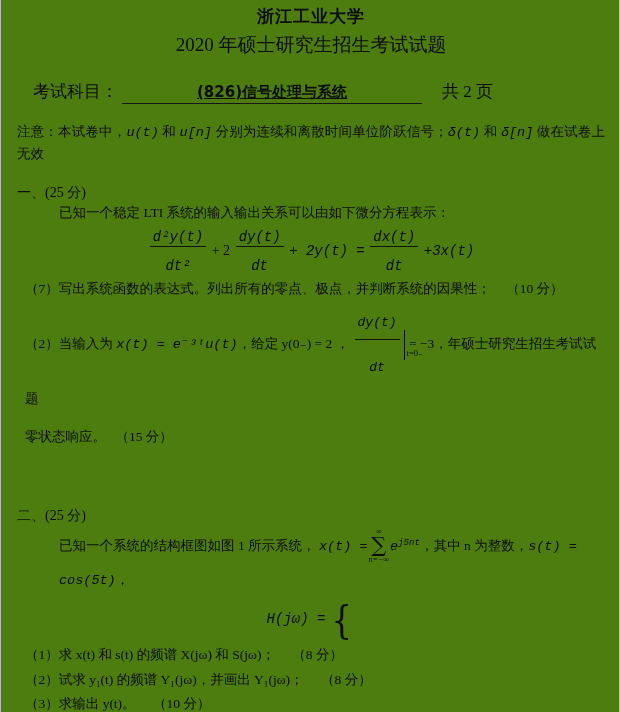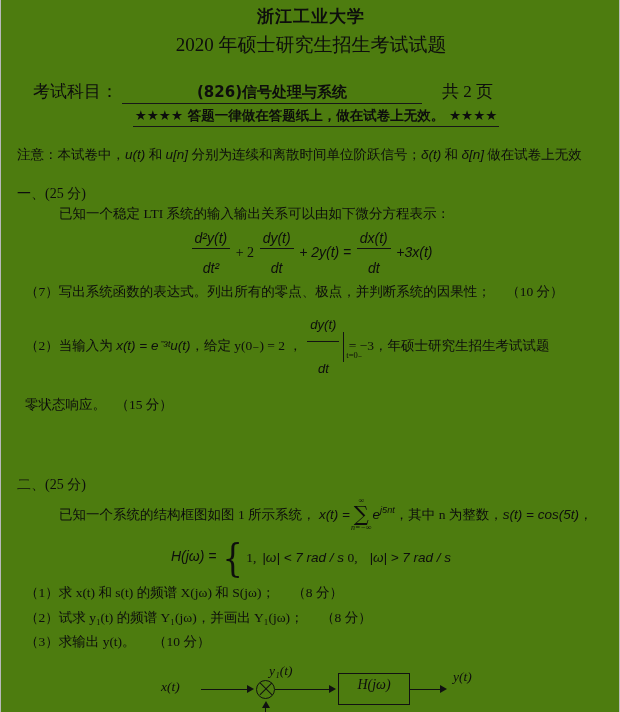--- a/index.html
+++ b/index.html
@@ -50,20 +50,21 @@
   .subject-label { white-space: nowrap; }
   .subject-blank {
     flex: 0 0 300px;
     text-align: center;
     border-bottom: 1.4px solid #171717;
     font-family: "DejaVu Sans", "Liberation Sans", sans-serif;
     font-weight: bold;
     font-size: 15px;
     padding-bottom: 1px;
     margin: 0 4px;
+    text-decoration: underline;
   }
   .pages {
     white-space: nowrap;
     margin-left: 16px;
     font-size: 17px;
   }
 
   .notice-stars {
     text-align: center;
     font-family: "DejaVu Sans", "Liberation Sans", sans-serif;
@@ -102,21 +103,21 @@
   }
   .indent1 { padding-left: 42px; }
   .sub {
     font-size: 13.5px;
     line-height: 1.6;
     margin-top: 3px;
     padding-left: 8px;
   }
 
   
-  i, .mi { font-family: Liberation Sans, sans-serif; font-style: italic; }
+  i, .mi { font-family: Liberation Mono, monospace; font-style: italic; }
   sup, sub { font-size: 0.68em; line-height: 0; }
   .eqline {
     text-align: center;
     margin: 6px 0 4px 0;
     font-size: 14px;
   }
   .frac {
     display: inline-block;
     vertical-align: middle;
     text-align: center;
@@ -247,27 +248,20 @@
 
     <div class="univ">浙江工业大学</div>
     <div class="exam-title">2020 年硕士研究生招生考试试题</div>
 
     <div class="subject-row">
       <span class="subject-label">考试科目：</span>
       <span class="subject-blank">(826)信号处理与系统</span>
       <span class="pages">共 2 页</span>
     </div>
 
-    <div class="notice-stars">
-      <span class="inner">
-        <span class="stars">★★★★</span>
-        <span>答题一律做在答题纸上，做在试卷上无效。</span>
-        <span class="stars">★★★★</span>
-      </span>
-    </div>
 
     <div class="note">
       <span>注意：本试卷中，</span><i>u(t)</i><span> 和 </span><i>u[n]</i><span> 分别为连续和离散时间单位阶跃信号；</span><i>δ(t)</i><span> 和 </span><i>δ[n]</i><span> 做在试卷上无效</span>
     </div>
 
     <div class="sec-head">一、(25 分)</div>
     <div class="para indent1">已知一个稳定 LTI 系统的输入输出关系可以由如下微分方程表示：</div>
 
     <div class="eqline">
       <span class="frac">
@@ -309,24 +303,20 @@
 
     <div class="para indent1" style="line-height:2.2;margin-top:4px">
       <span>已知一个系统的结构框图如图 1 所示系统，</span>
       <i>x(t) =</i><span class="sum"><span class="lim-top">∞</span><span class="sig">∑</span><span class="lim-bot">n=−∞</span></span><i>e</i><sup><i>j5nt</i></sup><span>，其中 n 为整数，</span><i>s(t) = cos(5t)</i><span>，</span>
     </div>
 
     <div class="eqline" style="margin-top:8px">
       <i>H(jω) =</i>
       <span class="cases">
         <span class="brace">{</span>
-        <span class="cases-rows">
-          <span class="r"><span class="val">1,</span><i>|ω| &lt; 7 rad / s</i></span>
-          <span class="r"><span class="val">0,</span><i style="padding-left:6px">|ω| &gt; 7 rad / s</i></span>
-        </span>
       </span>
     </div>
 
     <div class="sub" style="margin-top:8px">
       <span>（1）求 x(t) 和 s(t) 的频谱 X(jω) 和 S(jω)；</span>
       <span style="margin-left:14px">（8 分）</span>
     </div>
     <div class="sub">
       <span>（2）试求 y₁(t) 的频谱 Y₁(jω)，并画出 Y₁(jω)；</span>
       <span style="margin-left:14px">（8 分）</span>

